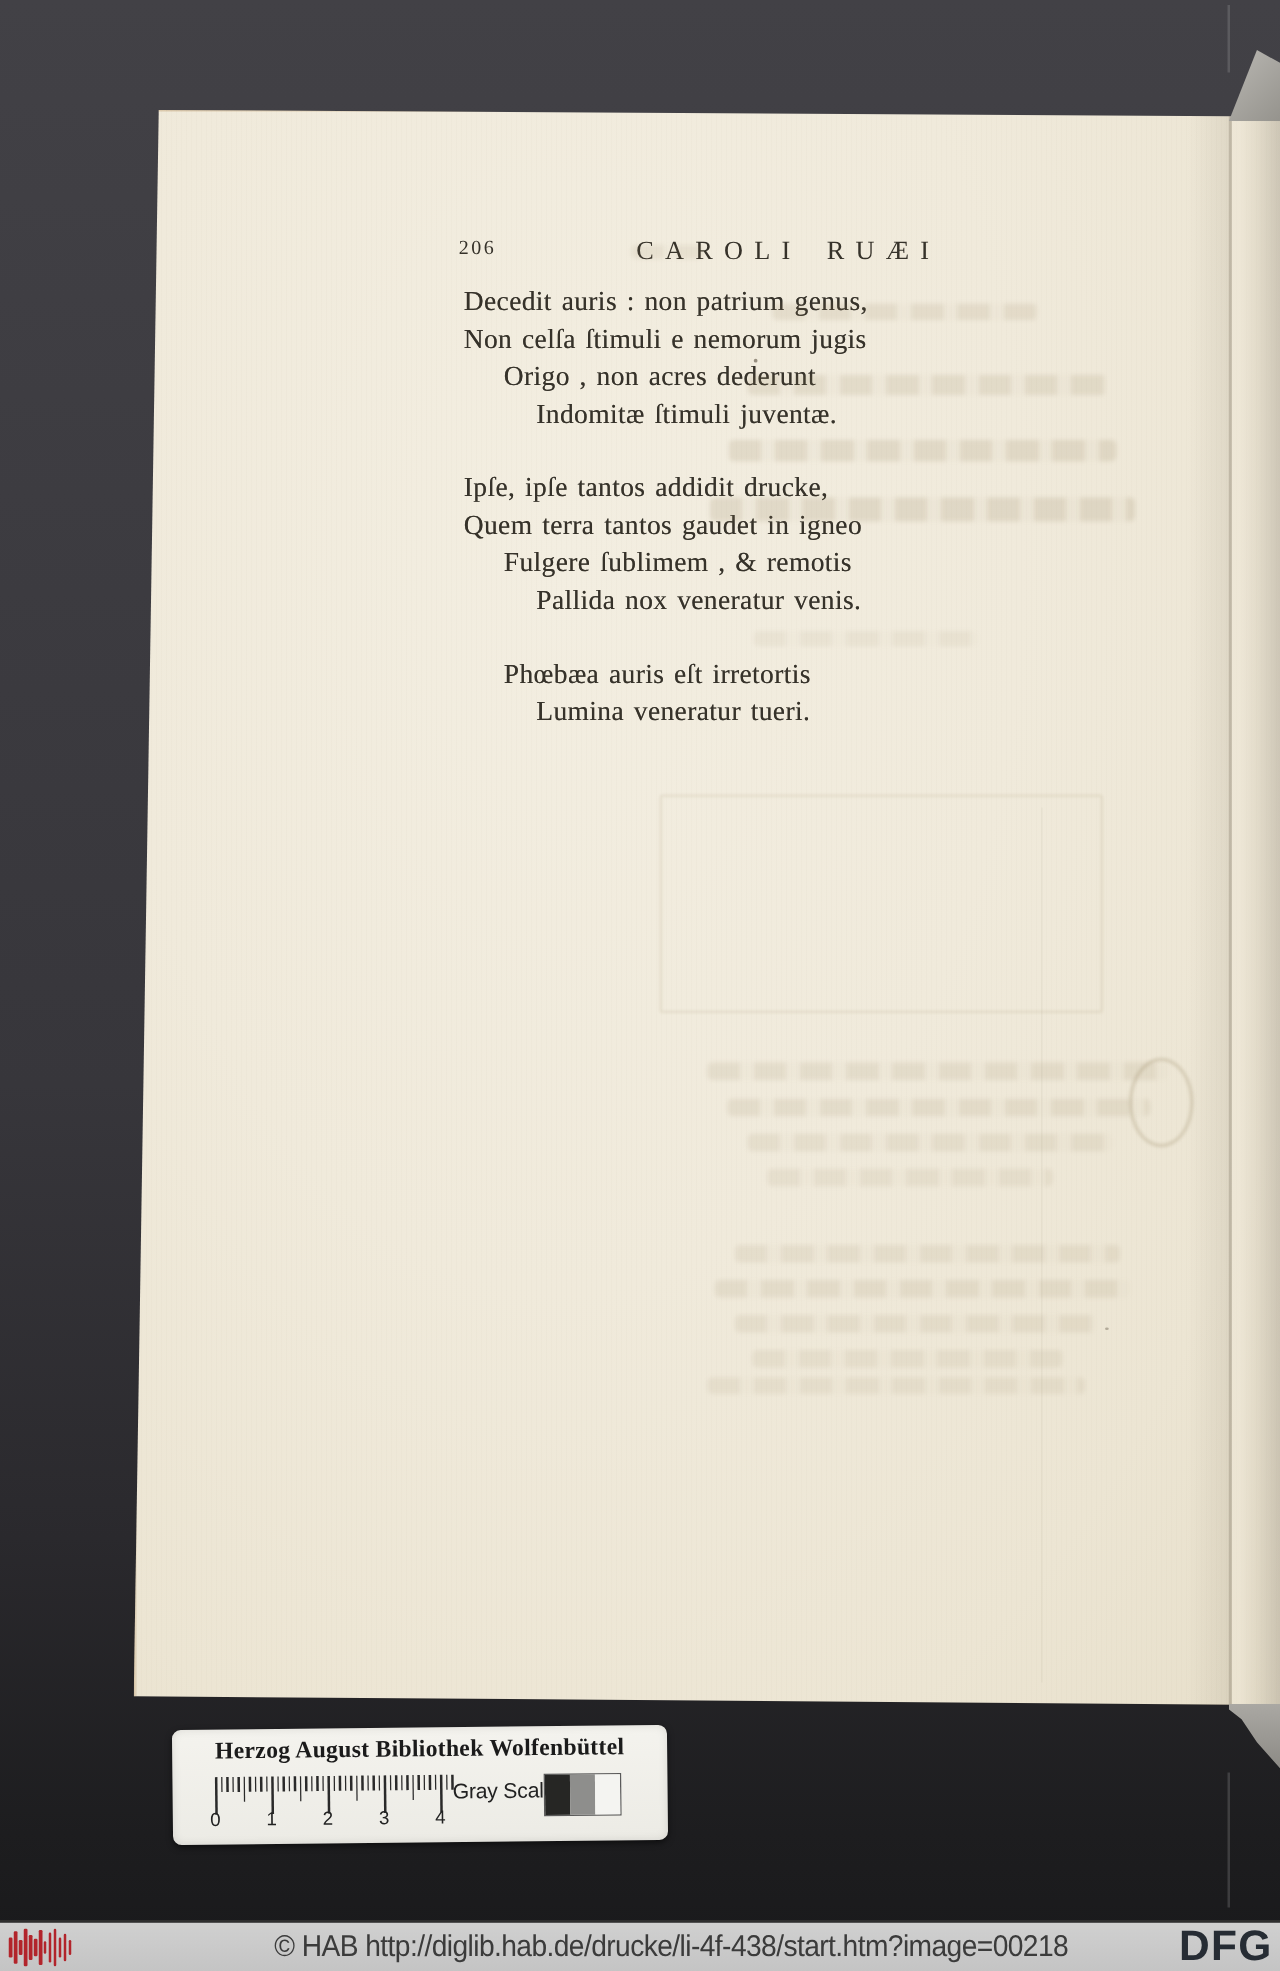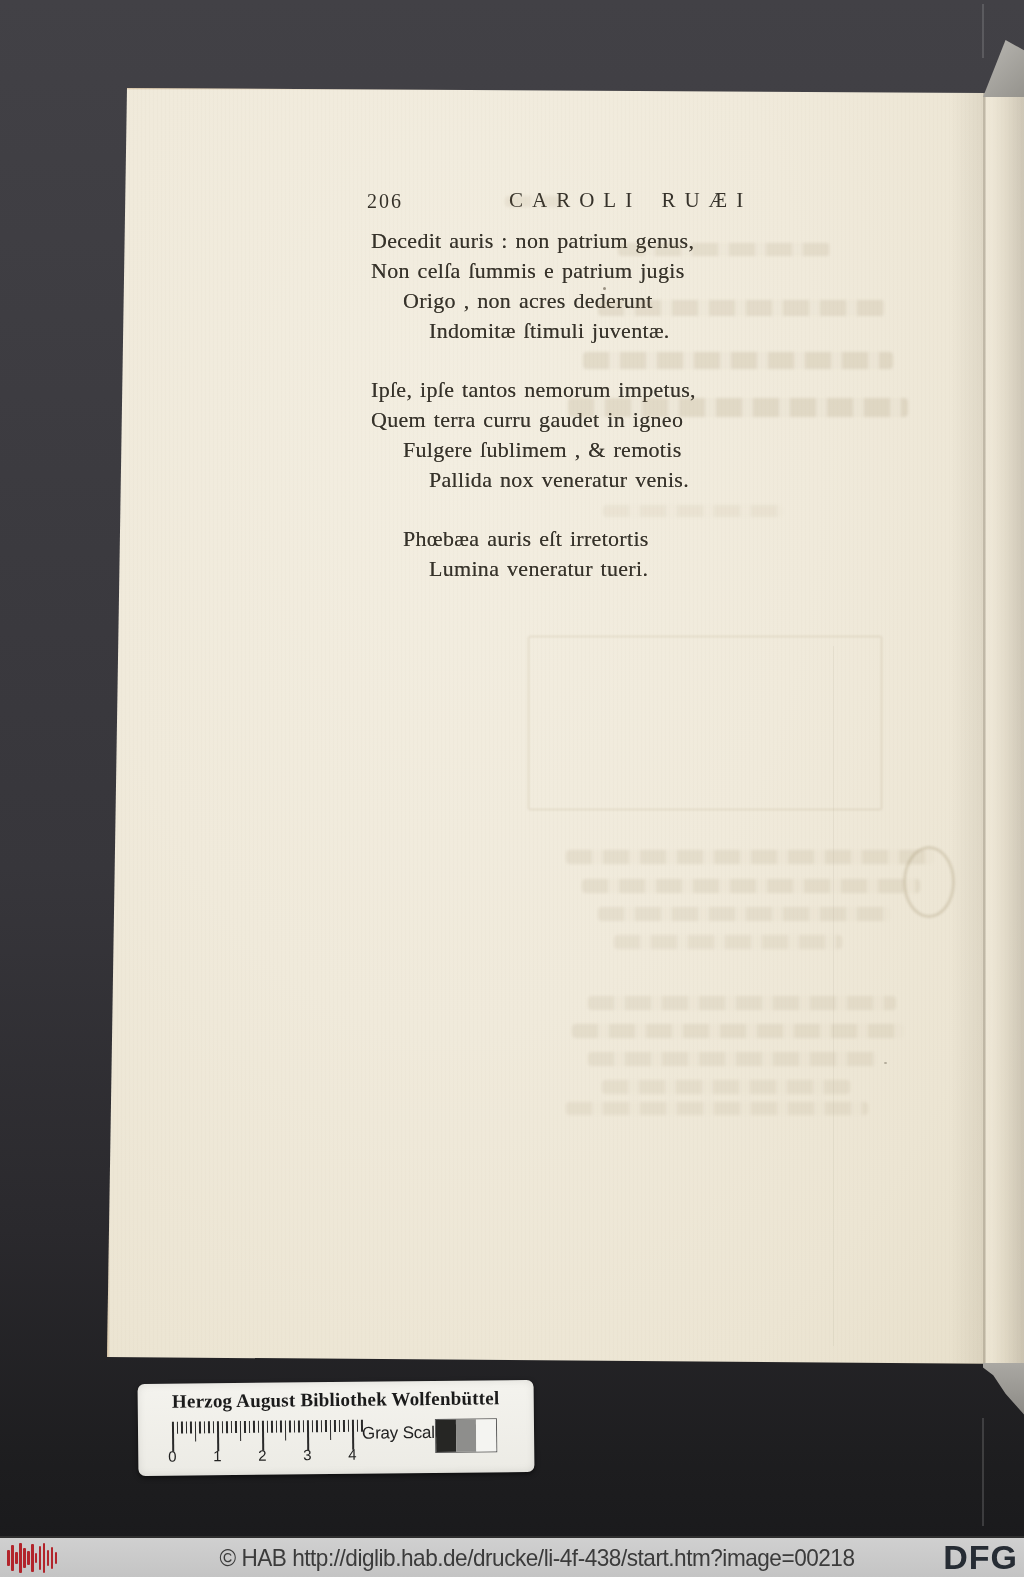--- a/index.html
+++ b/index.html
@@ -19,21 +19,21 @@
       radial-gradient(ellipse at 38% 28%,#f3eee1 0%,#f0eadb 45%,#ece5d3 78%,#e7dfca 100%);
   }
   .page-grain{position:absolute;inset:0;background:repeating-linear-gradient(90deg,rgba(120,100,70,.025) 0 1px,transparent 1px 4px);pointer-events:none;}
   .fold-shade{position:absolute;left:845px;top:0;width:33px;height:100%;
     background:linear-gradient(90deg,rgba(120,110,90,0),rgba(120,110,90,.12));}
   .fold-sliver{position:absolute;left:878px;top:0;width:41px;height:100%;
     background:linear-gradient(90deg,rgba(118,108,90,.38) 0 2px,rgba(238,231,215,.55) 3px 9px,rgba(210,202,184,.38) 55%,rgba(158,150,136,.40) 100%);}
   .crease{position:absolute;left:728px;top:560px;width:1px;height:700px;background:rgba(120,108,88,.07);}
   
   .running-head{position:absolute;left:0;top:104px;width:878px;height:30px;color:#36322a;}
-  .page-num{position:absolute;left:262px;top:0;font-size:20px;letter-spacing:2px;font-feature-settings:"onum" 1;}
+  .page-num{position:absolute;left:262px;top:0;font-size:16px;letter-spacing:2px;font-feature-settings:"onum" 1;}
   .head-title{position:absolute;left:404px;top:-2px;font-size:21px;letter-spacing:9px;word-spacing:6px;}
   .poem{position:absolute;left:266px;top:140px;width:560px;color:#36322a;}
   .stanza{margin-bottom:29px;}
   .line{font-size:22px;line-height:30px;letter-spacing:.3px;word-spacing:2px;white-space:nowrap;
     text-shadow:0 0 .5px rgba(54,50,42,.65);}
   .indent-1{padding-left:32px;}
   .indent-2{padding-left:58px;}
   
   .ghost{position:absolute;border-radius:4px;filter:blur(1.7px);pointer-events:none;}
   .plate-mark{position:absolute;left:423px;top:550px;width:352px;height:172px;
@@ -98,27 +98,27 @@
     <div class="crease"></div>
 
     <div class="running-head">
       <span class="page-num">206</span>
       <span class="head-title">CAROLI RUÆI</span>
     </div>
 
     <div class="poem" id="poem">
         <div class="stanza">
           <div class="line indent-0">Decedit auris : non patrium genus,</div>
-          <div class="line indent-0">Non celſa ſummis e patrium jugis</div>
+          <div class="line indent-0">Non celſa ſtimuli e nemorum jugis</div>
           <div class="line indent-1">Origo , non acres dederunt</div>
           <div class="line indent-2">Indomitæ ſtimuli juventæ.</div>
         </div>
         <div class="stanza">
-          <div class="line indent-0">Ipſe, ipſe tantos nemorum impetus,</div>
-          <div class="line indent-0">Quem terra curru gaudet in igneo</div>
+          <div class="line indent-0">Ipſe, ipſe tantos addidit drucke,</div>
+          <div class="line indent-0">Quem terra tantos gaudet in igneo</div>
           <div class="line indent-1">Fulgere ſublimem , &amp; remotis</div>
           <div class="line indent-2">Pallida nox veneratur venis.</div>
         </div>
         <div class="stanza">
           <div class="line indent-1">Phœbæa auris eſt irretortis</div>
           <div class="line indent-2">Lumina veneratur tueri.</div>
         </div>
       </div>
 
     <div id="ghosts">

